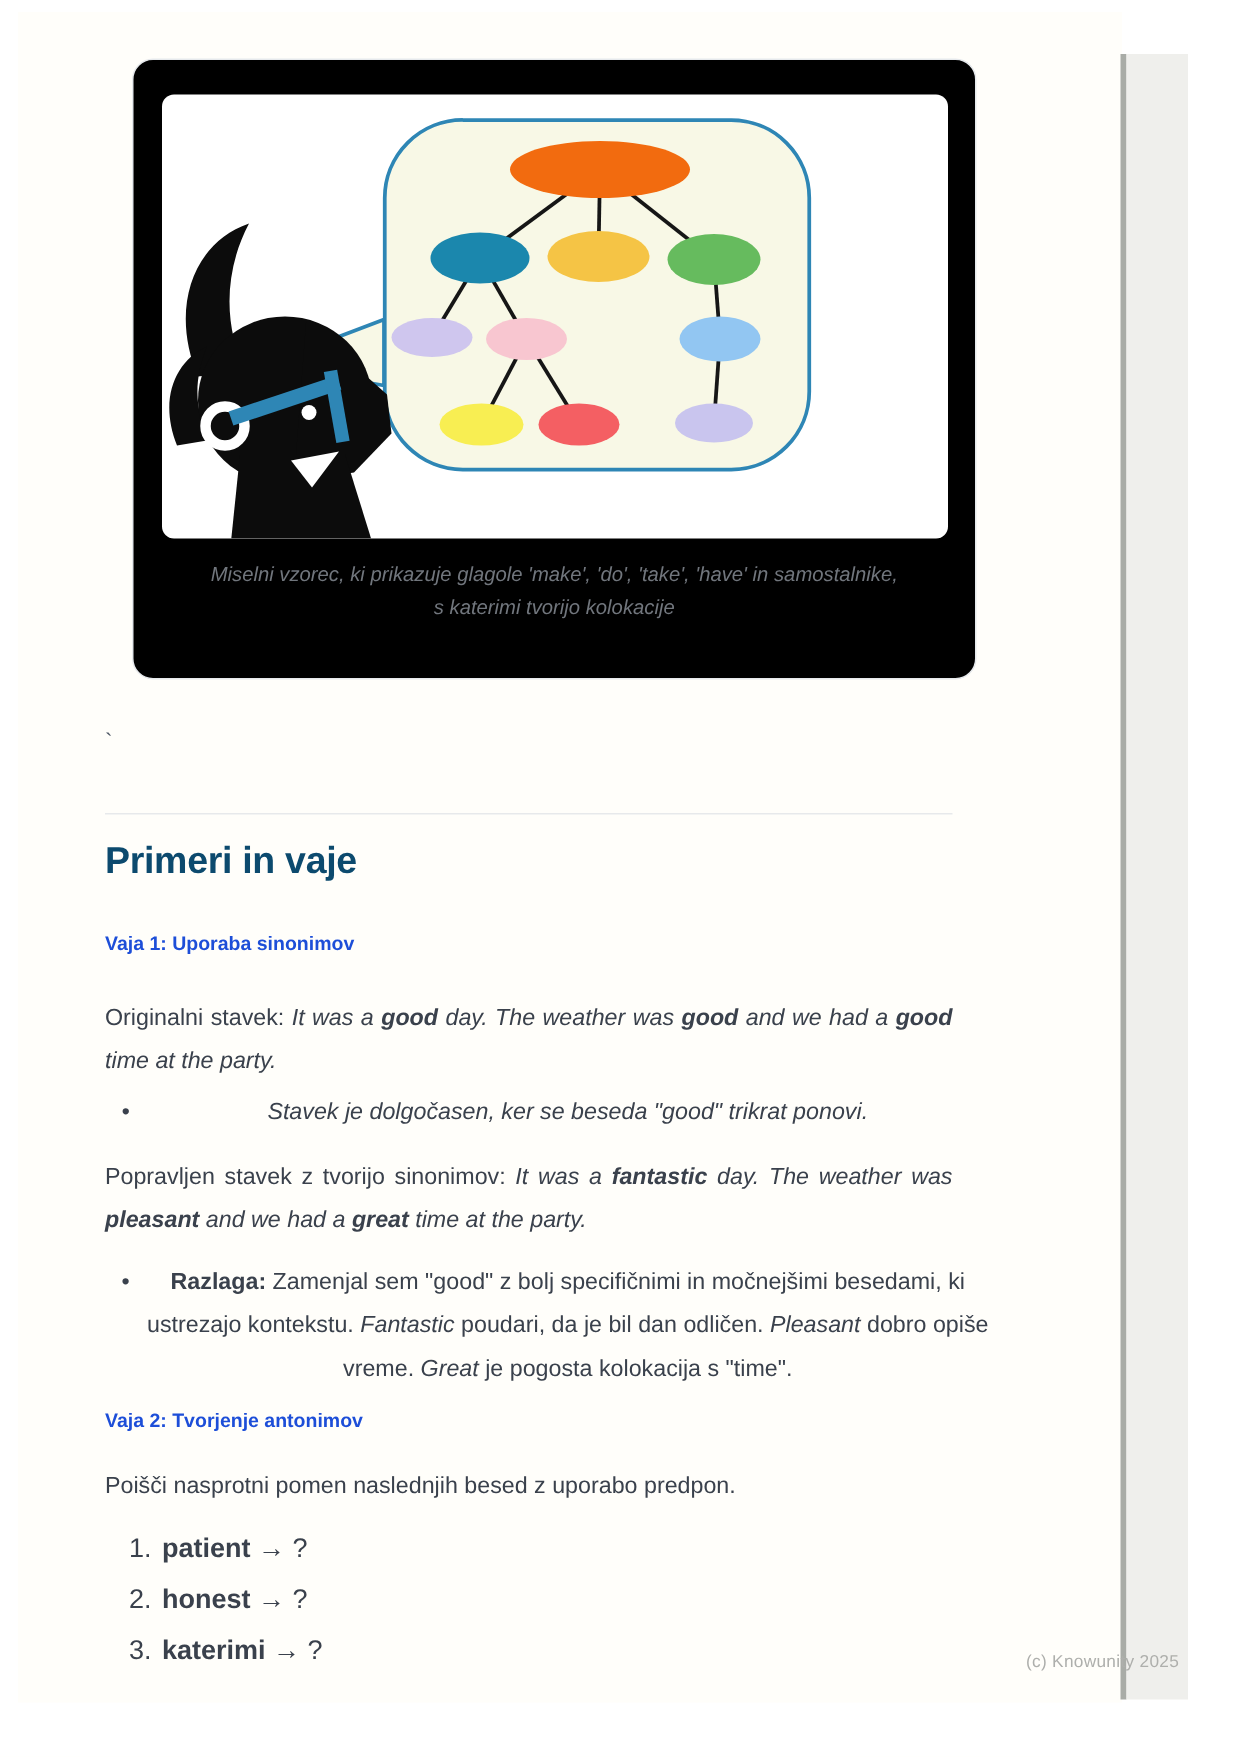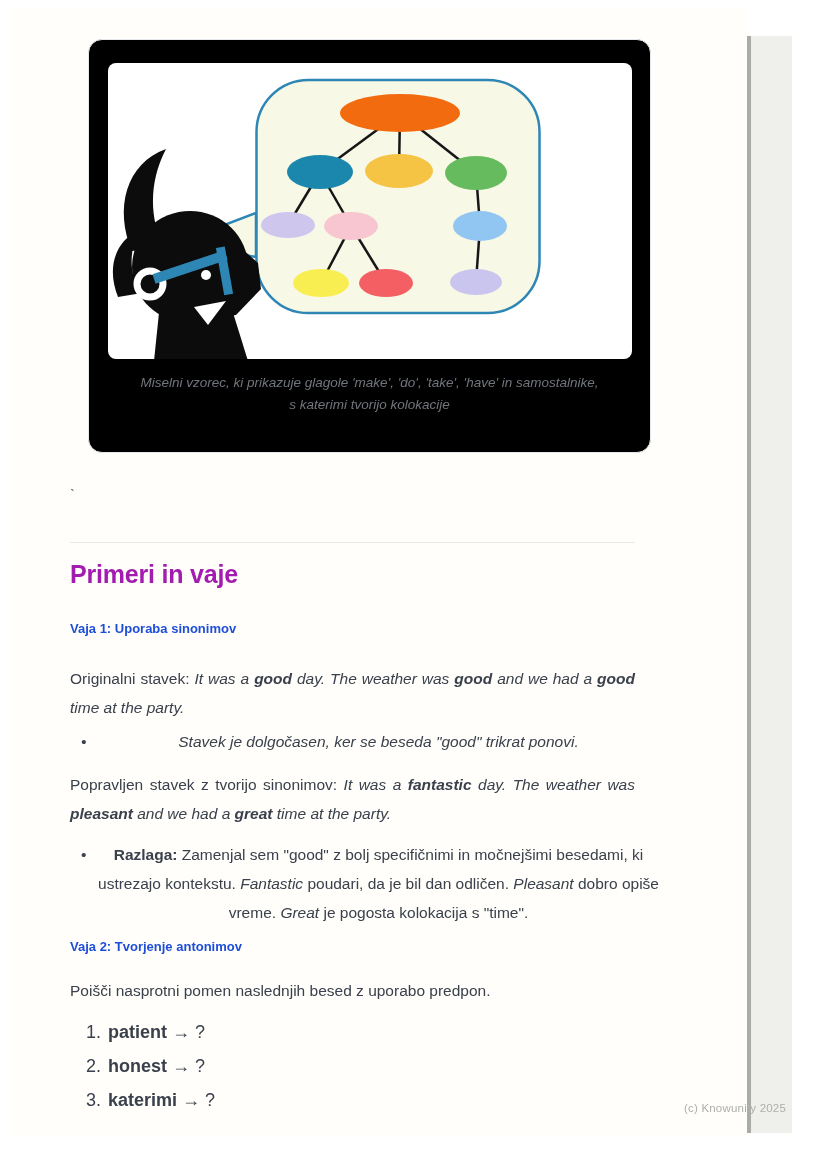--- a/index.html
+++ b/index.html
@@ -20,21 +20,21 @@
     background:#ffffff;border-radius:8px;overflow:hidden;
   }
   .figure-caption{
     position:absolute;left:0;top:332px;width:100%;text-align:center;
     font-style:italic;color:#71767d;font-size:13.5px;line-height:22px;
   }
   
   .abs{position:absolute;left:70px;width:565px;}
   .stray{top:486px;font-size:15px;color:#4b5563;}
   .rule{top:542px;height:1px;background:#e7e9eb;}
-  h2.title{top:558px;margin:0;font-size:25px;line-height:32px;font-weight:700;color:#a21caf;letter-spacing:-0.2px;}
+  h2.title{top:558px;margin:0;font-size:25px;line-height:32px;font-weight:700;color:#0c4a6e;letter-spacing:-0.2px;}
   h3.sub{margin:0;font-size:13px;line-height:22px;font-weight:700;color:#1d4ed8;}
   .sub1{top:618px;}
   .sub2{top:936px;}
   p.body{margin:0;font-size:15.5px;line-height:29px;}
   .just{text-align:justify;}
   .p1{top:664px;}
   .p2{top:770px;}
   .p3{top:976px;}
   ul.bullets{margin:0;padding:0 0 0 26px;list-style:none;font-size:15.5px;line-height:29px;text-align:center;}
   ul.bullets li{position:relative;}

